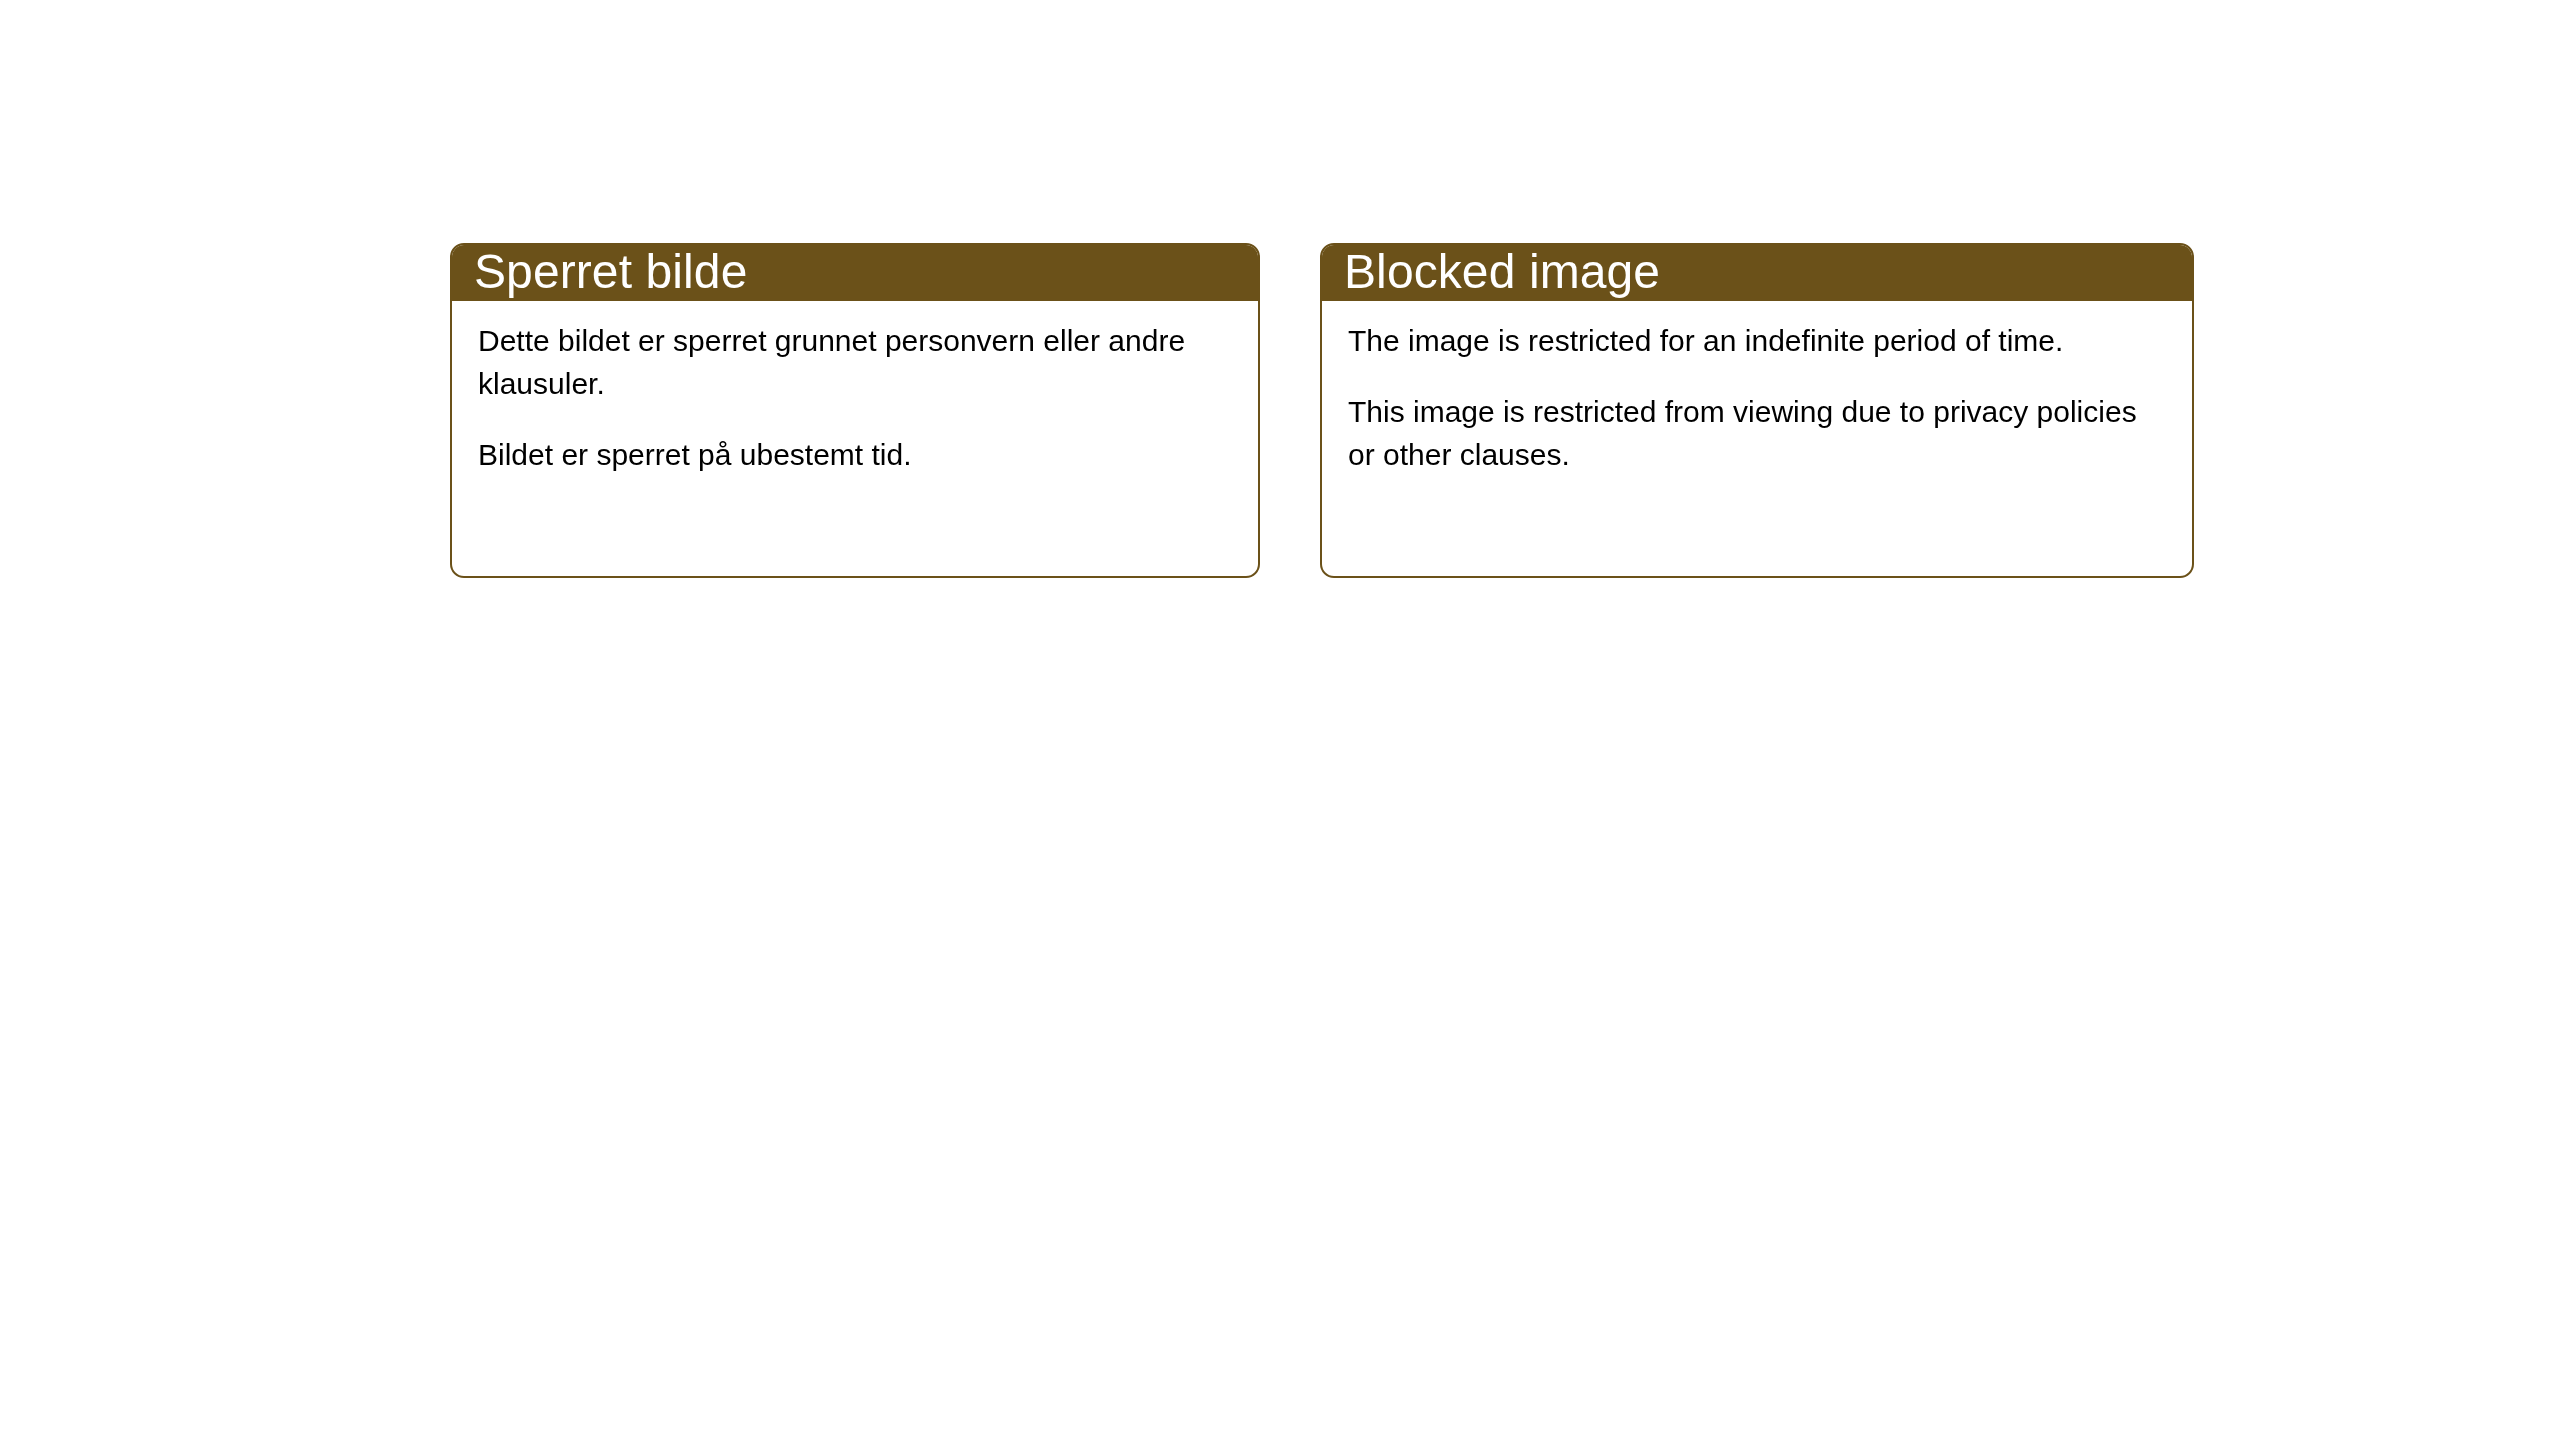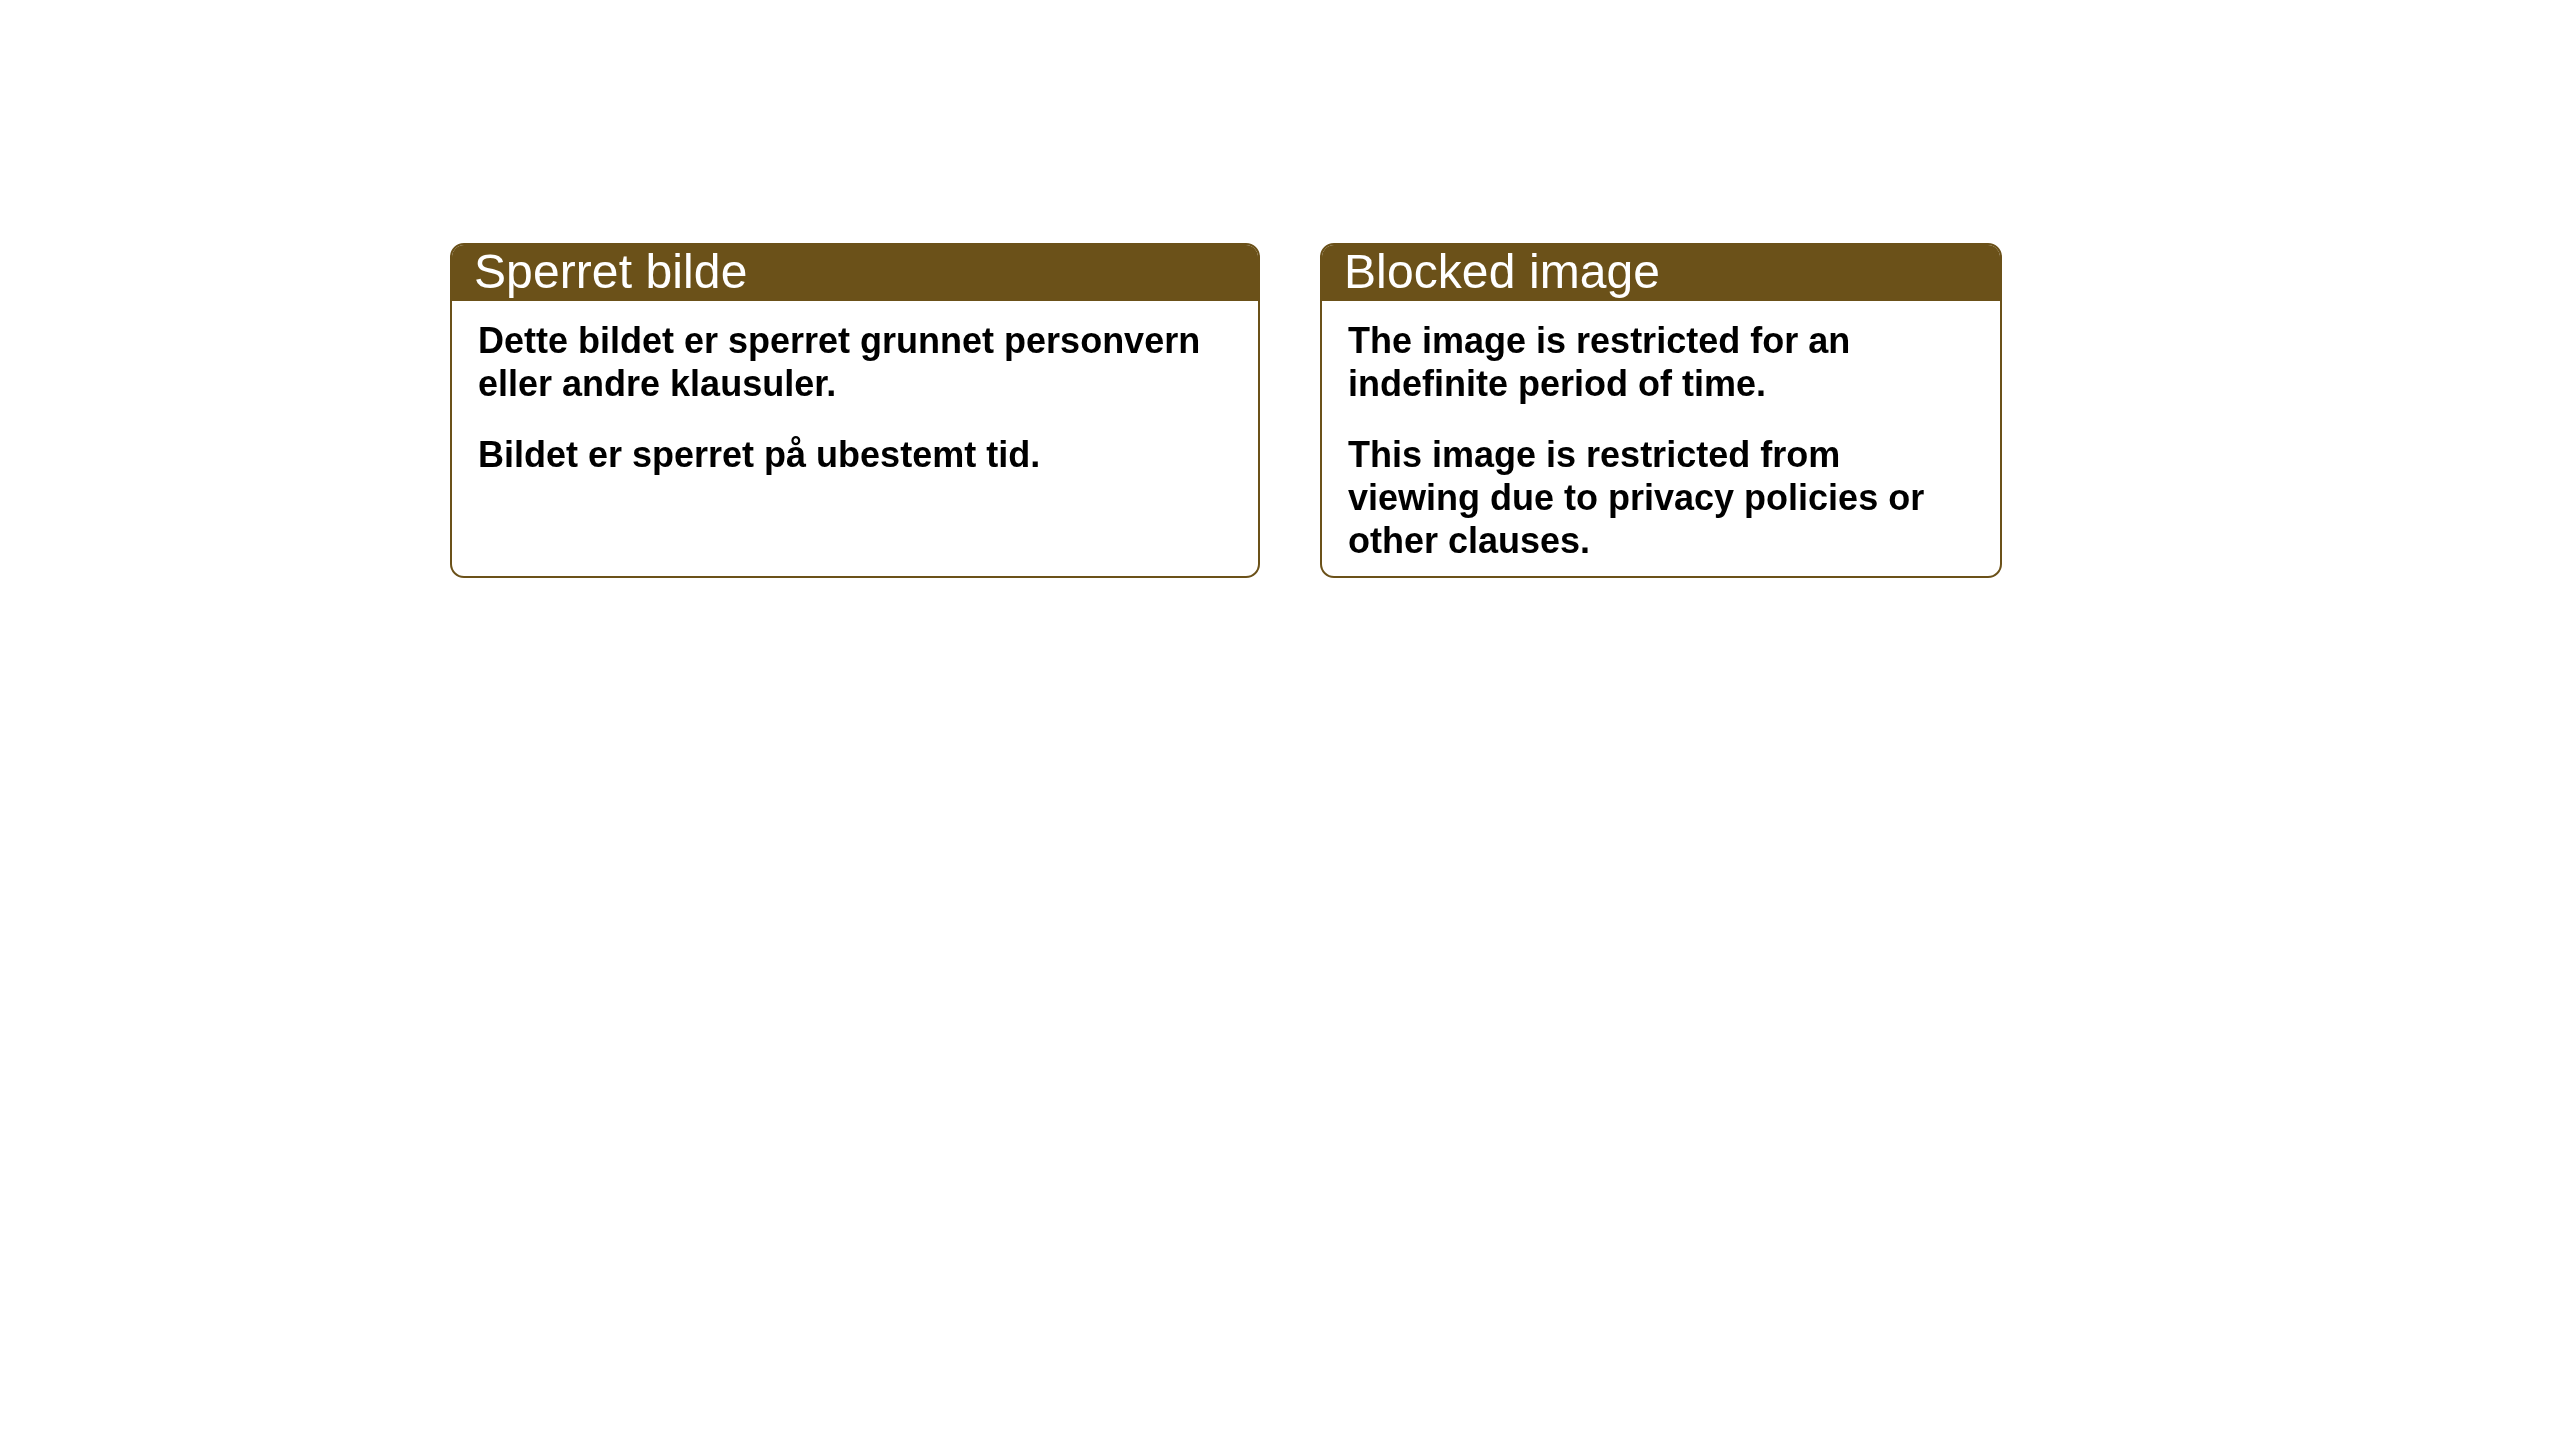--- a/index.html
+++ b/index.html
@@ -49,33 +49,33 @@
     white-space: nowrap;
   }
 
   .panel-body {
     box-sizing: border-box;
     padding: 18px 22px 20px 26px;
   }
 
   .body-paragraph {
     color: #000000;
-    font-size: 36px;
+    font-size: 30px;
     line-height: 43px;
-    font-weight: 700;
+    font-weight: 400;
     margin: 0;
   }
 
   .body-paragraph + .body-paragraph {
     margin-top: 28px;
   }
 
   
   #panel-no  { left: 450px;  top: 243px; width: 810px;  height: 335px; }
-  #panel-en  { left: 1320px; top: 243px; width: 682px;  height: 335px; }
+  #panel-en  { left: 1320px; top: 243px; width: 874px;  height: 335px; }
 </style>
 </head>
 <body>
 
 <div id="stage">
 
   <section class="notice-panel" id="panel-no">
     <div class="panel-header">
       <span class="panel-title">Sperret bilde</span>
     </div>

